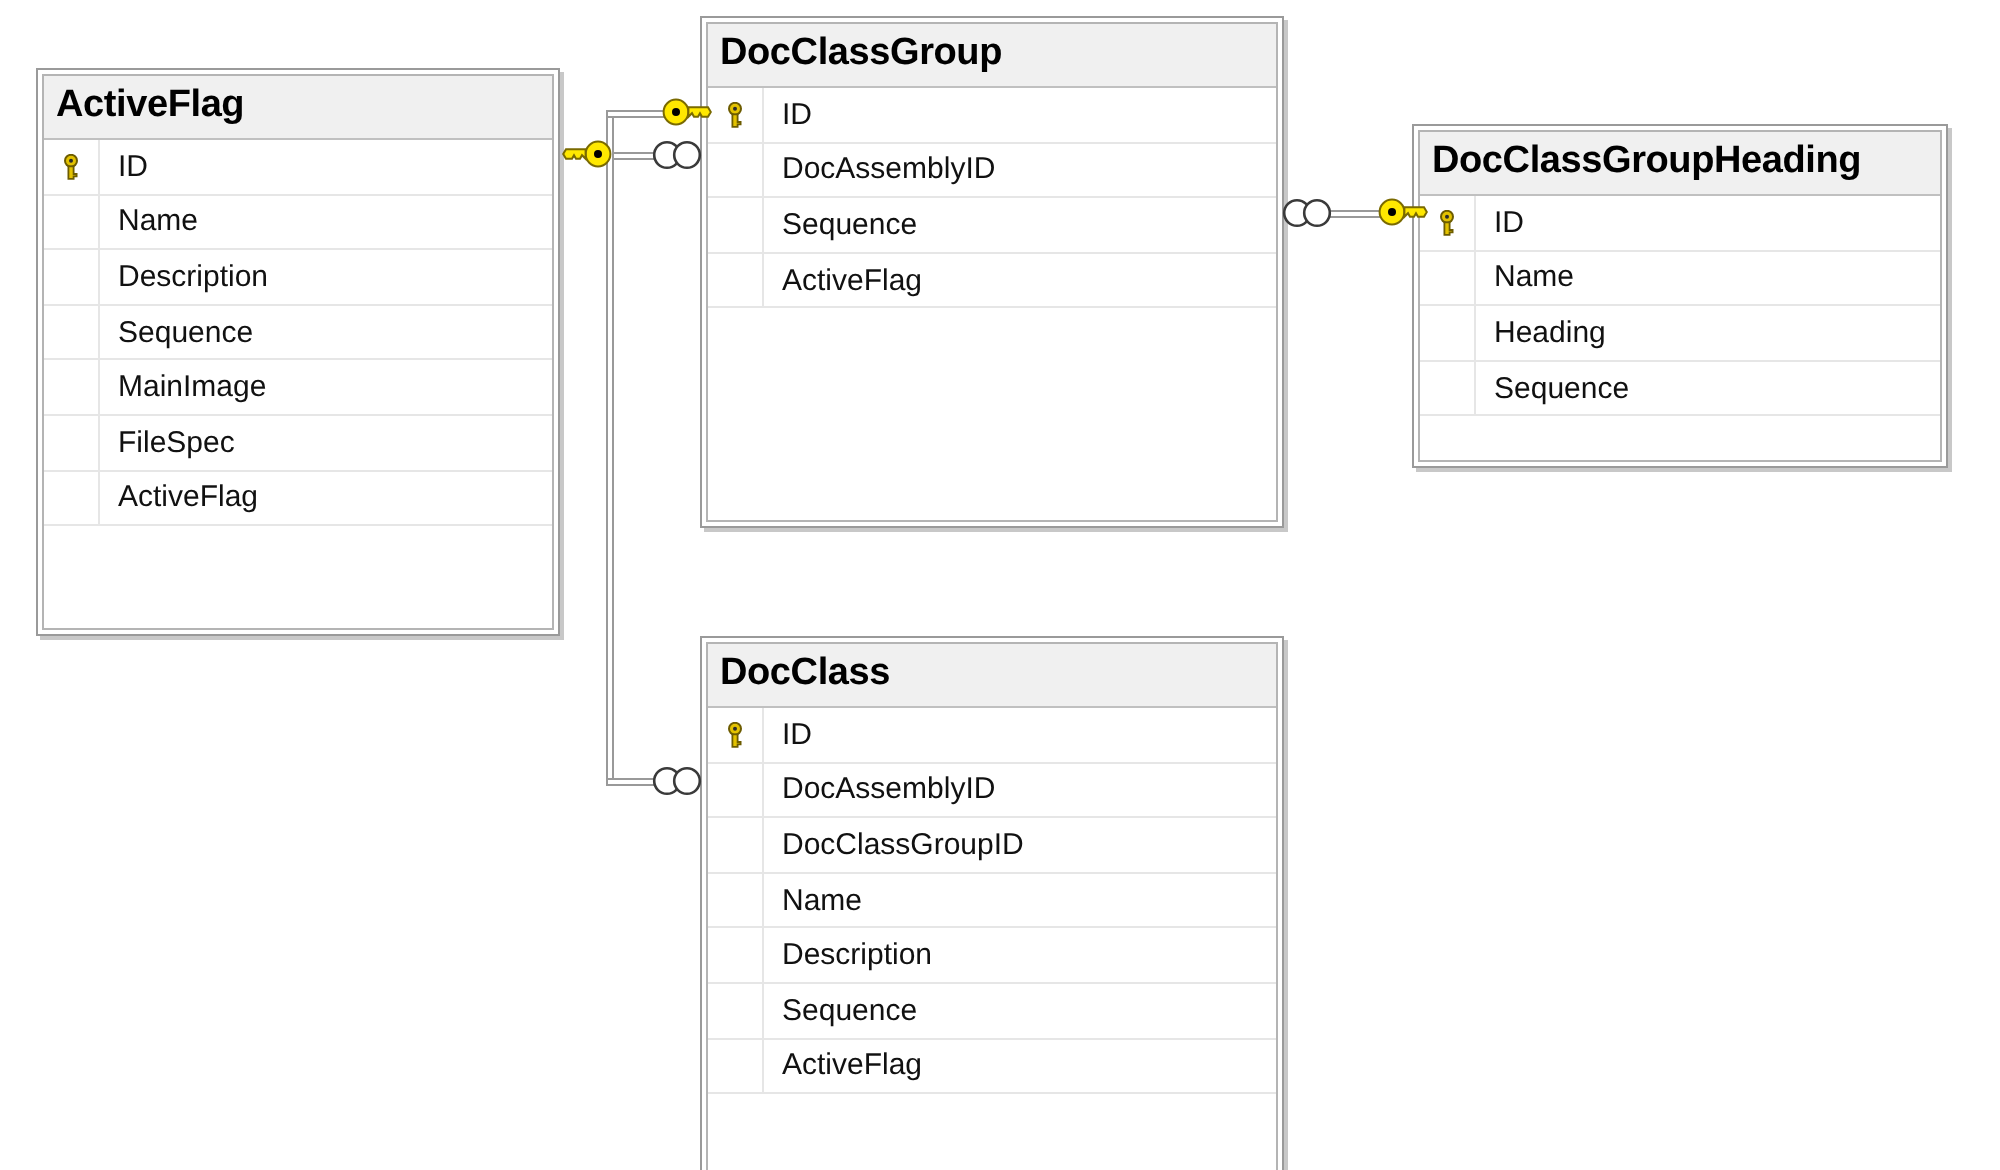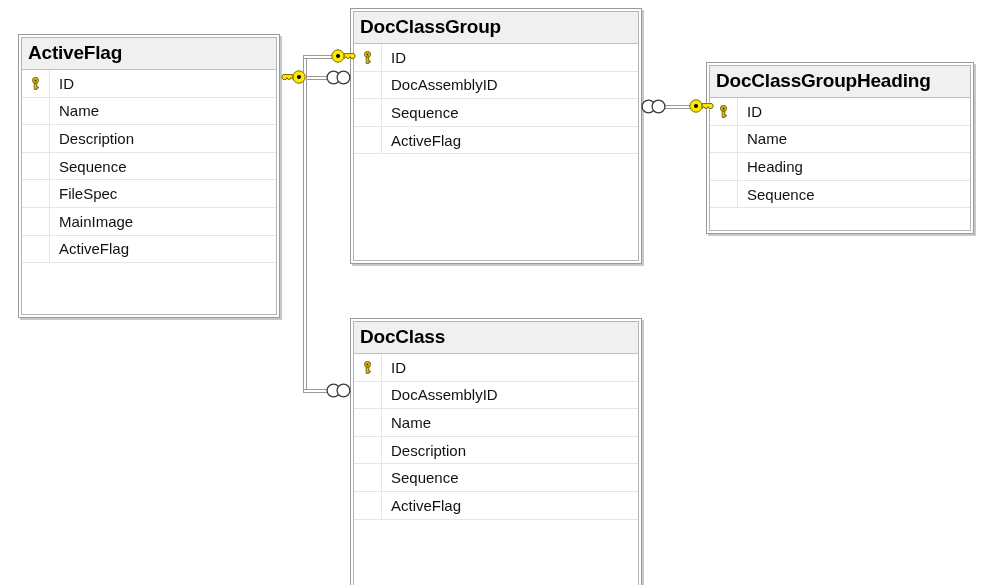--- a/index.html
+++ b/index.html
@@ -224,25 +224,25 @@
             <div class="attr-row">
               <div class="attr-gutter"></div>
               <div class="attr-name">Description</div>
             </div>
             <div class="attr-row">
               <div class="attr-gutter"></div>
               <div class="attr-name">Sequence</div>
             </div>
             <div class="attr-row">
               <div class="attr-gutter"></div>
+              <div class="attr-name">MainImage</div>
+            </div>
+            <div class="attr-row">
+              <div class="attr-gutter"></div>
               <div class="attr-name">FileSpec</div>
-            </div>
-            <div class="attr-row">
-              <div class="attr-gutter"></div>
-              <div class="attr-name">MainImage</div>
             </div>
             <div class="attr-row">
               <div class="attr-gutter"></div>
               <div class="attr-name">ActiveFlag</div>
             </div>
             <div class="attr-row blank">
               <div class="attr-gutter"></div>
             </div>
           </div>
         </div>
@@ -330,20 +330,24 @@
                 </span>
               </div>
               <div class="attr-name">ID</div>
             </div>
             <div class="attr-row">
               <div class="attr-gutter"></div>
               <div class="attr-name">DocAssemblyID</div>
             </div>
             <div class="attr-row">
               <div class="attr-gutter"></div>
+              <div class="attr-name">DocClassGroupID</div>
+            </div>
+            <div class="attr-row">
+              <div class="attr-gutter"></div>
               <div class="attr-name">Name</div>
             </div>
             <div class="attr-row">
               <div class="attr-gutter"></div>
               <div class="attr-name">Description</div>
             </div>
             <div class="attr-row">
               <div class="attr-gutter"></div>
               <div class="attr-name">Sequence</div>
             </div>

